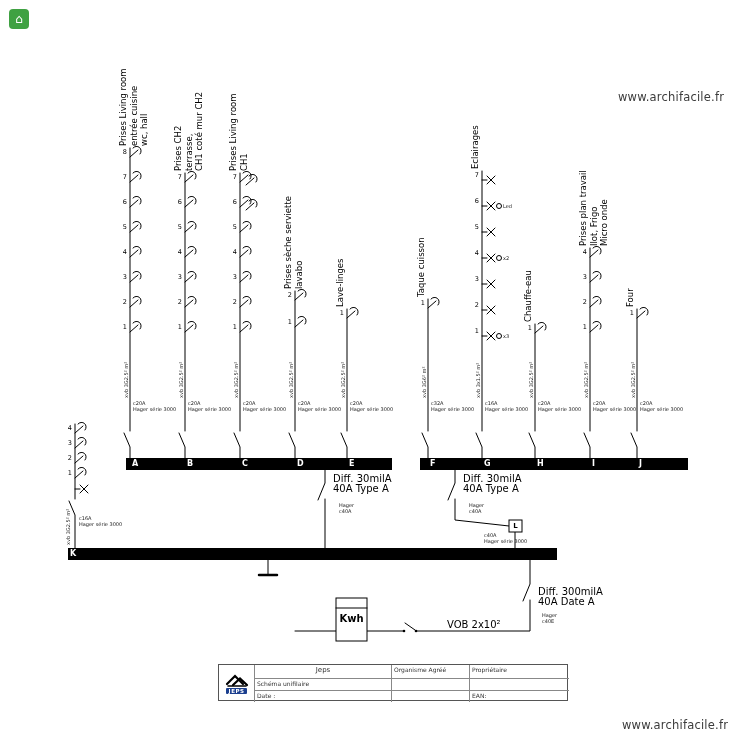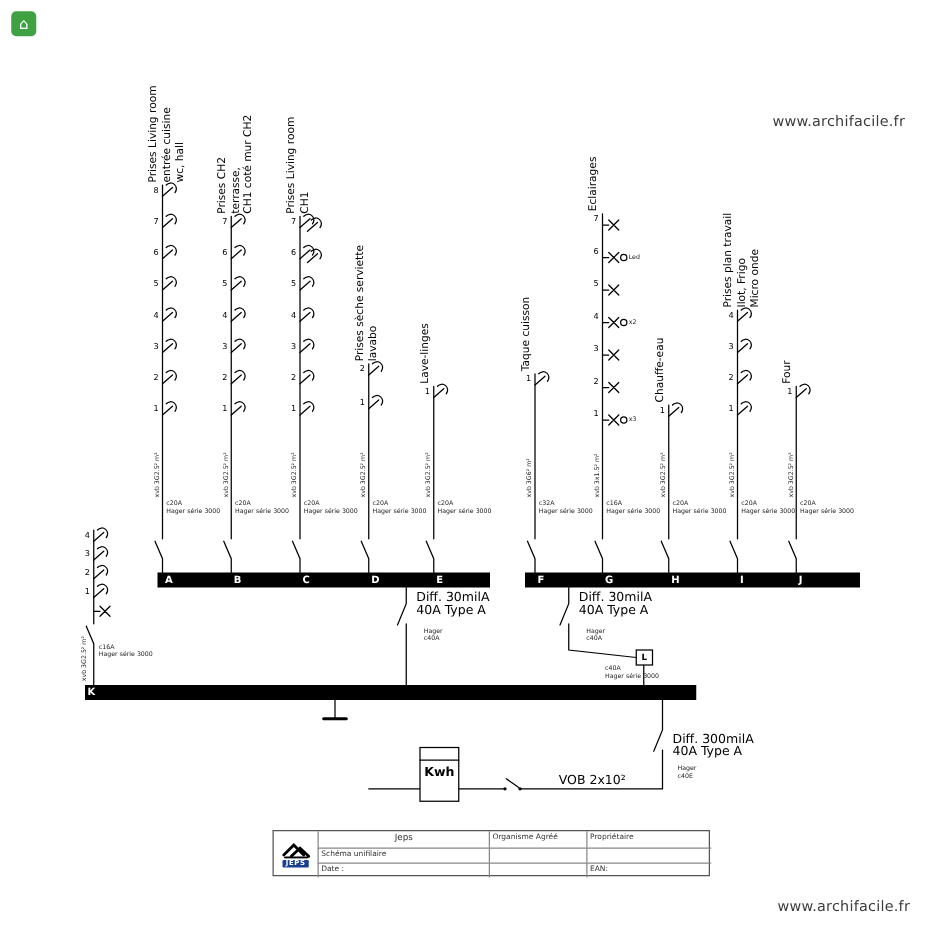--- a/index.html
+++ b/index.html
@@ -133,21 +133,21 @@
 
     <div class="abs difftitle ml" style="left:333px;top:474px">Diff. 30milA
 40A Type A</div>
     <div class="abs diffsub ml" style="left:339px;top:503px">Hager
 c40A</div>
     <div class="abs difftitle ml" style="left:463px;top:474px">Diff. 30milA
 40A Type A</div>
     <div class="abs diffsub ml" style="left:469px;top:503px">Hager
 c40A</div>
     <div class="abs difftitle ml" style="left:538px;top:587px">Diff. 300milA
-40A Type A</div>
+40A Date A</div>
     <div class="abs diffsub ml" style="left:542px;top:613px">Hager
 c40E</div>
 
     <div class="abs lletter" style="left:509px;top:521px">L</div>
     <div class="abs brklabel ml" style="left:484px;top:533px">c40A
 Hager série 3000</div>
 
     <div class="abs vob" style="left:447px;top:619px">VOB 2x10²</div>
     <div class="abs kwh" style="left:336px;top:613px;width:31px">Kwh</div>
 

